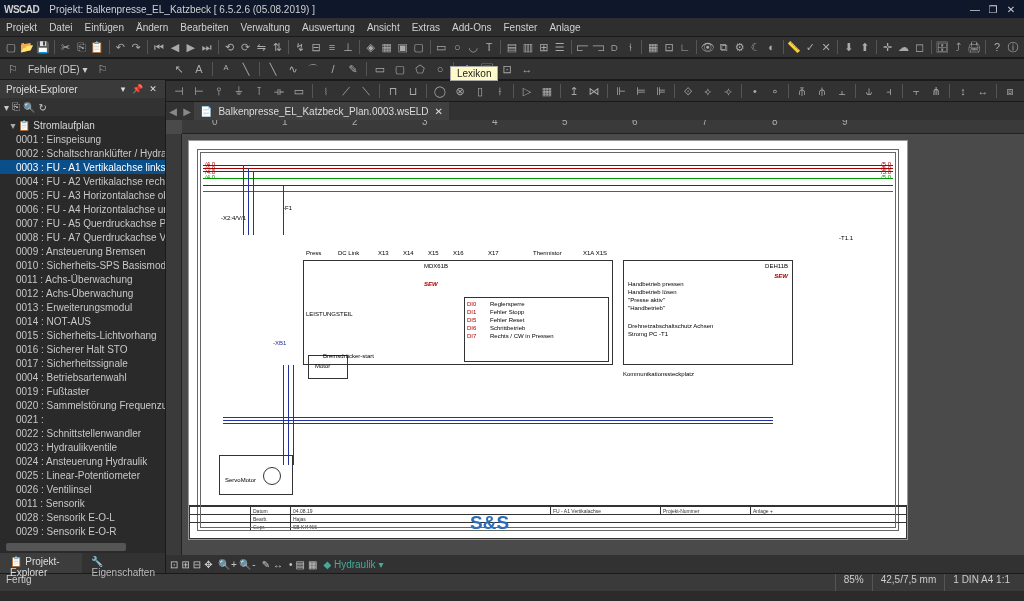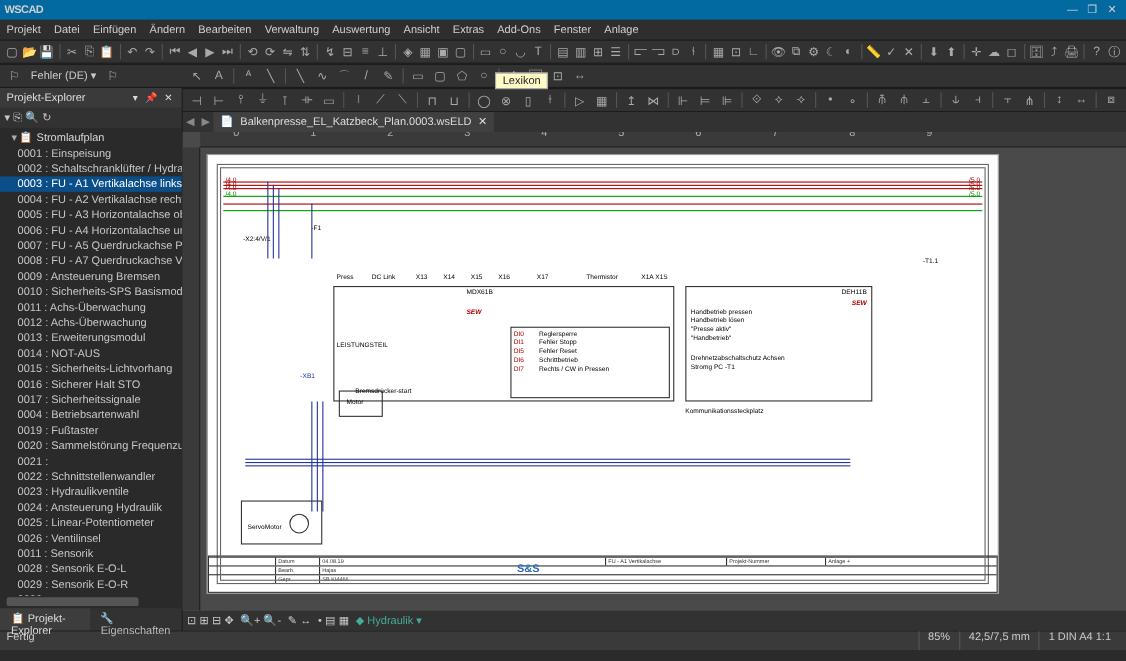--- a/index.html
+++ b/index.html
@@ -1,17 +1,17 @@
 <!DOCTYPE html>
 <html><head>
 <meta charset="utf-8">
 <style>
 *{margin:0;padding:0;box-sizing:border-box;font-family:"Segoe UI",Tahoma,sans-serif;font-size:10px;user-select:none}
 body{background:#2b2b2b;color:#c8c8c8;width:1024px;height:601px;overflow:hidden;position:relative}
-.title-bar{height:18px;background:#0369a1;display:flex;align-items:center;padding:0 4px;color:#d0d0d0}
+.title-bar{height:18px;background:#0f172a;display:flex;align-items:center;padding:0 4px;color:#d0d0d0}
 .title-bar .logo{font-weight:bold;letter-spacing:-.5px;margin-right:10px}
 .title-bar .spacer{flex:1}
 .title-bar .win-btn{width:18px;text-align:center;cursor:pointer}
 .menu-bar{height:18px;background:#2e2e2e;display:flex;align-items:center;padding:0 6px;gap:12px;color:#d0d0d0}
 .menu-bar span{cursor:pointer}
 .toolbar{height:22px;background:#323232;border-top:1px solid #1a1a1a;border-bottom:1px solid #1a1a1a;display:flex;align-items:center;padding:0 4px;gap:2px;overflow:hidden}
 .toolbar .tbtn{width:18px;height:18px;display:flex;align-items:center;justify-content:center;color:#aaa;cursor:pointer;font-size:11px}
 .toolbar .sep{width:1px;height:14px;background:#555;margin:0 2px}
 .main{display:flex;height:493px}
 .left-panel{width:166px;background:#2e2e2e;display:flex;flex-direction:column;border-right:1px solid #1a1a1a;position:relative}
@@ -46,35 +46,36 @@
 .busg{position:absolute;height:1px;background:#090}
 .wire{position:absolute;background:#239}
 .txt{position:absolute;font-size:6px;color:#a00;white-space:nowrap}
 .txtg{position:absolute;font-size:6px;color:#090}
 .txtk{position:absolute;font-size:6px;color:#000;white-space:nowrap}
 .txtb{position:absolute;font-size:6px;color:#239}
 .box{position:absolute;border:1px solid #333}
 .titleblock{position:absolute;bottom:0;left:0;right:0;height:34px;border:1px solid #333}
 .tb-row{position:absolute;border-top:1px solid #333;left:0;right:0}
 .tb-cell{position:absolute;border-left:1px solid #333;height:100%;font-size:5px;padding:1px 2px;color:#333}
-.sslogo{position:absolute;font-size:10px;font-weight:bold;color:#2a6db8}
+.sslogo{position:absolute;font-size:19px;font-weight:bold;color:#2a6db8}
 .canvas-tb{height:18px;background:#323232;display:flex;align-items:center;padding:0 4px;gap:3px}
 .status-bar{height:18px;background:#3a3a3a;border-top:1px solid #1a1a1a;display:flex;padding:0 6px;color:#ccc}
 .status-bar .spacer{flex:1}
 .status-bar .cell{padding:0 8px;border-left:1px solid #555}
 .tooltip{position:absolute;top:66px;left:450px;background:#fffbc8;color:#222;border:1px solid #aaa;padding:1px 6px;font-size:10px;pointer-events:none;z-index:50}
 ::-webkit-scrollbar{width:10px;height:10px}
 ::-webkit-scrollbar-track{background:#2a2a2a}
 ::-webkit-scrollbar-thumb{background:#555}
 </style>
 </head>
 <body>
 
 <div class="title-bar">
   <span class="logo">WSCAD</span>
+  <span>Projekt: Balkenpresse_EL_Katzbeck   [ 6.5.2.6 (05.08.2019) ]</span>
   <span class="spacer"></span>
   <span class="win-btn">—</span>
   <span class="win-btn">❐</span>
   <span class="win-btn">✕</span>
 </div>
 
 <div class="menu-bar">
   <span>Projekt</span>
   <span>Datei</span>
   <span>Einfügen</span>

